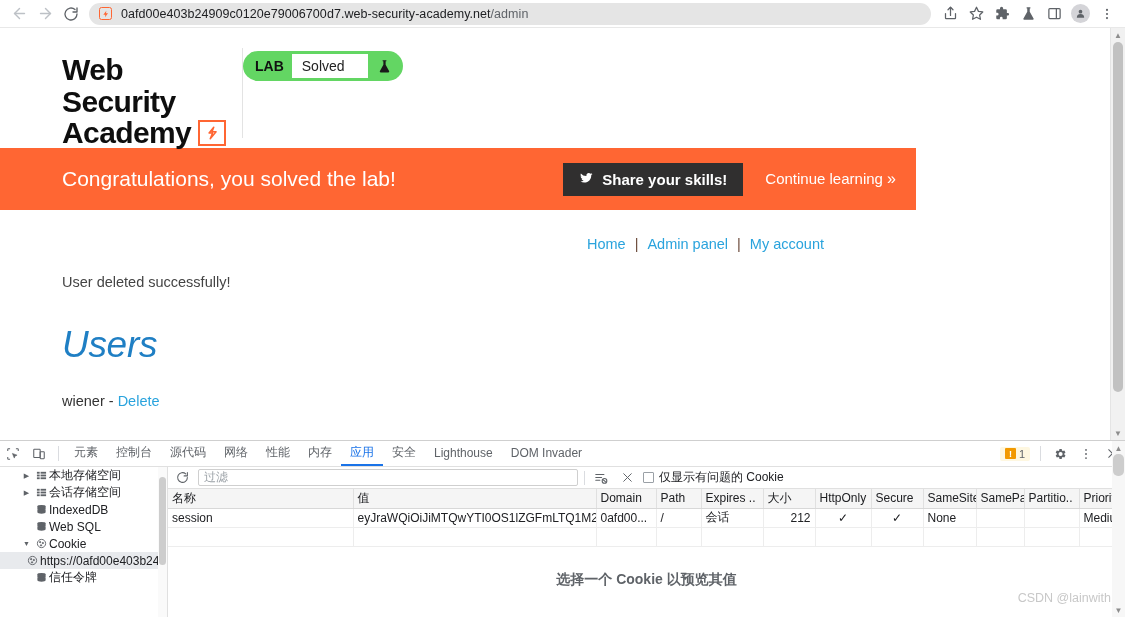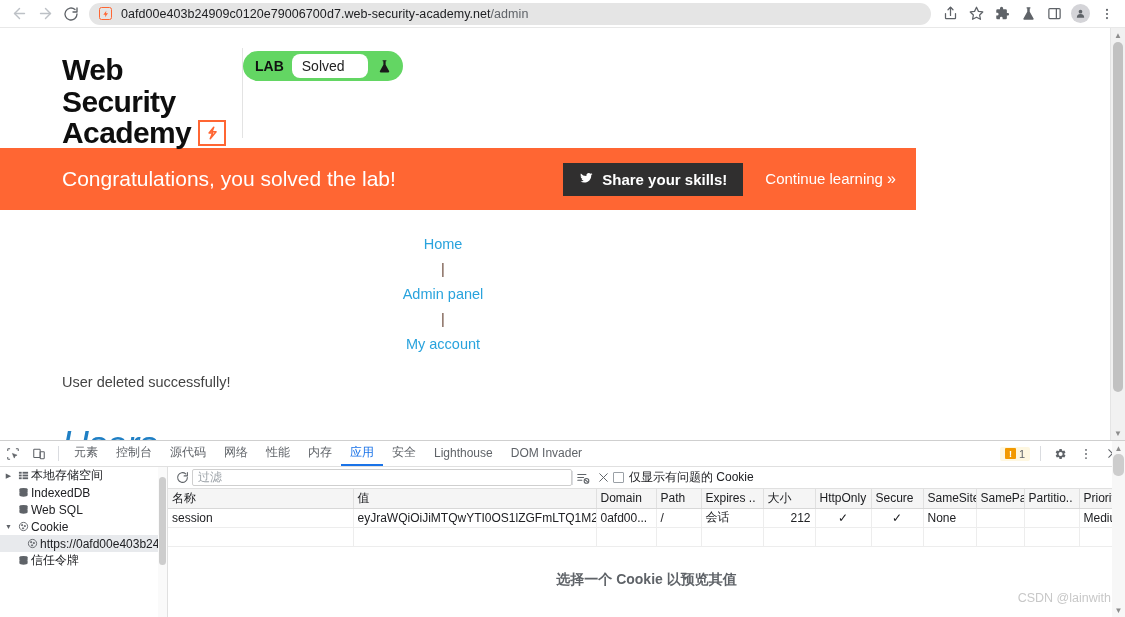--- a/index.html
+++ b/index.html
@@ -158,21 +158,21 @@
   }
   .lab-tag {
     font-size: 14px; font-weight: bold; color: #111;
     display: flex; align-items: center; padding: 0 8px 0 9px;
   }
   .lab-state {
     flex: 1 1 auto;
     background: #fff;
     display: flex; align-items: center;
     padding: 0 10px;
-    font-size: 14px; color: #222; border-radius: 8px;
+    font-size: 14px; color: #222;
   }
   .lab-flask {
     width: 32px;
     display: flex; align-items: center; justify-content: center;
     color: #1a1a1a;
   }
 
   
   .solved-banner {
     background: #ff6633;
@@ -197,21 +197,20 @@
   }
   .continue-link .chev { letter-spacing: -2px; font-size: 16px; }
 
   
   .content-area { padding: 0 62px 0 62px; }
   .topnav {
     display: flex; justify-content: flex-end;
     gap: 9px; align-items: center;
     padding: 26px 30px 0 0;
     font-size: 14.5px;
-    flex-direction: column;
   }
   .topnav a { color: #29a3dd; text-decoration: none; }
   .topnav .sep { color: #6b4a3a; }
   .notice { font-size: 14.5px; color: #444; margin-top: 22px; }
   .users-head {
     font-size: 37px; color: #1f7fc4; font-weight: normal;
     margin: 34px 0 0 0; letter-spacing: -0.3px; font-style: italic;
   }
   .user-row { font-size: 14.5px; color: #333; margin-top: 27px; }
   .user-row a { color: #29a3dd; text-decoration: none; }
@@ -283,21 +282,21 @@
     padding: 6px 0 4px 8px;
     font-weight: normal;
   }
   .tree-item {
     display: flex; align-items: center;
     height: 17px;
     font-size: 12px;
     color: #202124;
     white-space: nowrap;
   }
-  .tree-item.indent1 { padding-left: 2px; }
+  .tree-item.indent1 { padding-left: 20px; }
   .tree-item.indent2 { padding-left: 24px; }
   .tree-item.selected { background: #e8eaed; }
   .twisty {
     width: 13px; flex: 0 0 auto;
     display: flex; align-items: center; justify-content: center;
     color: #5f6368; font-size: 7px;
   }
   .tree-ico {
     width: 16px; flex: 0 0 auto;
     display: flex; align-items: center; justify-content: center;
@@ -311,20 +310,21 @@
   }
   .dt-sb-thumb {
     position: absolute; left: 1px; right: 1px; top: 10px; height: 88px;
     background: #cdcdcd; border-radius: 5px;
   }
 
   .dt-main { flex: 1 1 auto; display: flex; flex-direction: column; min-width: 0; }
   .cookie-toolbar {
     height: 22px;
     display: flex; align-items: center;
+    gap: 6px;
     padding: 0 4px;
     border-bottom: 1px solid #e0e0e0;
     flex: 0 0 auto;
   }
   .ct-btn {
     width: 20px; height: 20px;
     display: flex; align-items: center; justify-content: center;
     color: #5f6368;
   }
   .filter-box {
@@ -619,20 +619,34 @@
               <rect x="2" y="10" width="6" height="4"></rect>
               <rect x="2" y="16" width="6" height="4"></rect>
               <rect x="10" y="4" width="12" height="4"></rect>
               <rect x="10" y="10" width="12" height="4"></rect>
               <rect x="10" y="16" width="12" height="4"></rect>
             </svg>
         </span>
         <span class="tree-label">本地存储空间</span>
       </div>
 
+      <div class="tree-item indent1">
+        <span class="twisty">▶</span>
+        <span class="tree-ico">
+          <svg width="11" height="11" viewBox="0 0 24 24" fill="currentColor">
+              <rect x="2" y="4" width="6" height="4"></rect>
+              <rect x="2" y="10" width="6" height="4"></rect>
+              <rect x="2" y="16" width="6" height="4"></rect>
+              <rect x="10" y="4" width="12" height="4"></rect>
+              <rect x="10" y="10" width="12" height="4"></rect>
+              <rect x="10" y="16" width="12" height="4"></rect>
+            </svg>
+        </span>
+        <span class="tree-label">会话存储空间</span>
+      </div>
 
       <div class="tree-item indent1">
         <span class="twisty"></span>
         <span class="tree-ico">
           <svg width="11" height="11" viewBox="0 0 24 24" fill="currentColor">
               <ellipse cx="12" cy="5" rx="9" ry="3"></ellipse>
               <path d="M3 5v6c0 1.7 4 3 9 3s9-1.3 9-3V5"></path>
               <path d="M3 12v6c0 1.7 4 3 9 3s9-1.3 9-3v-6"></path>
             </svg>
         </span>

